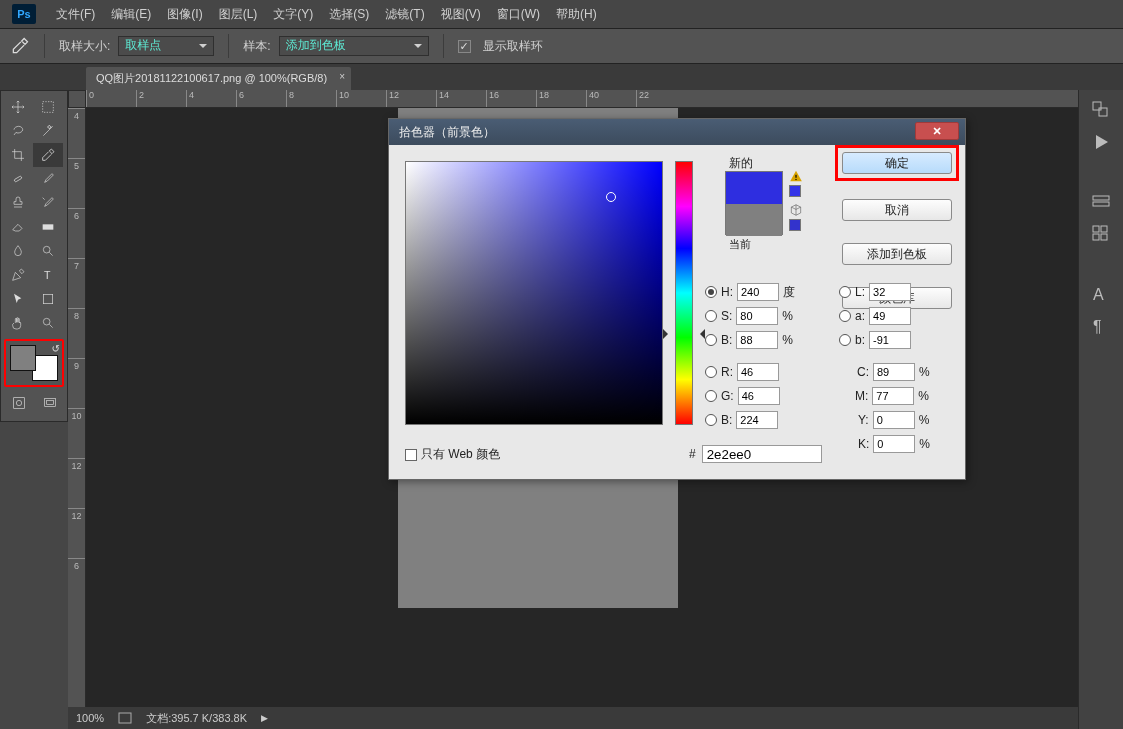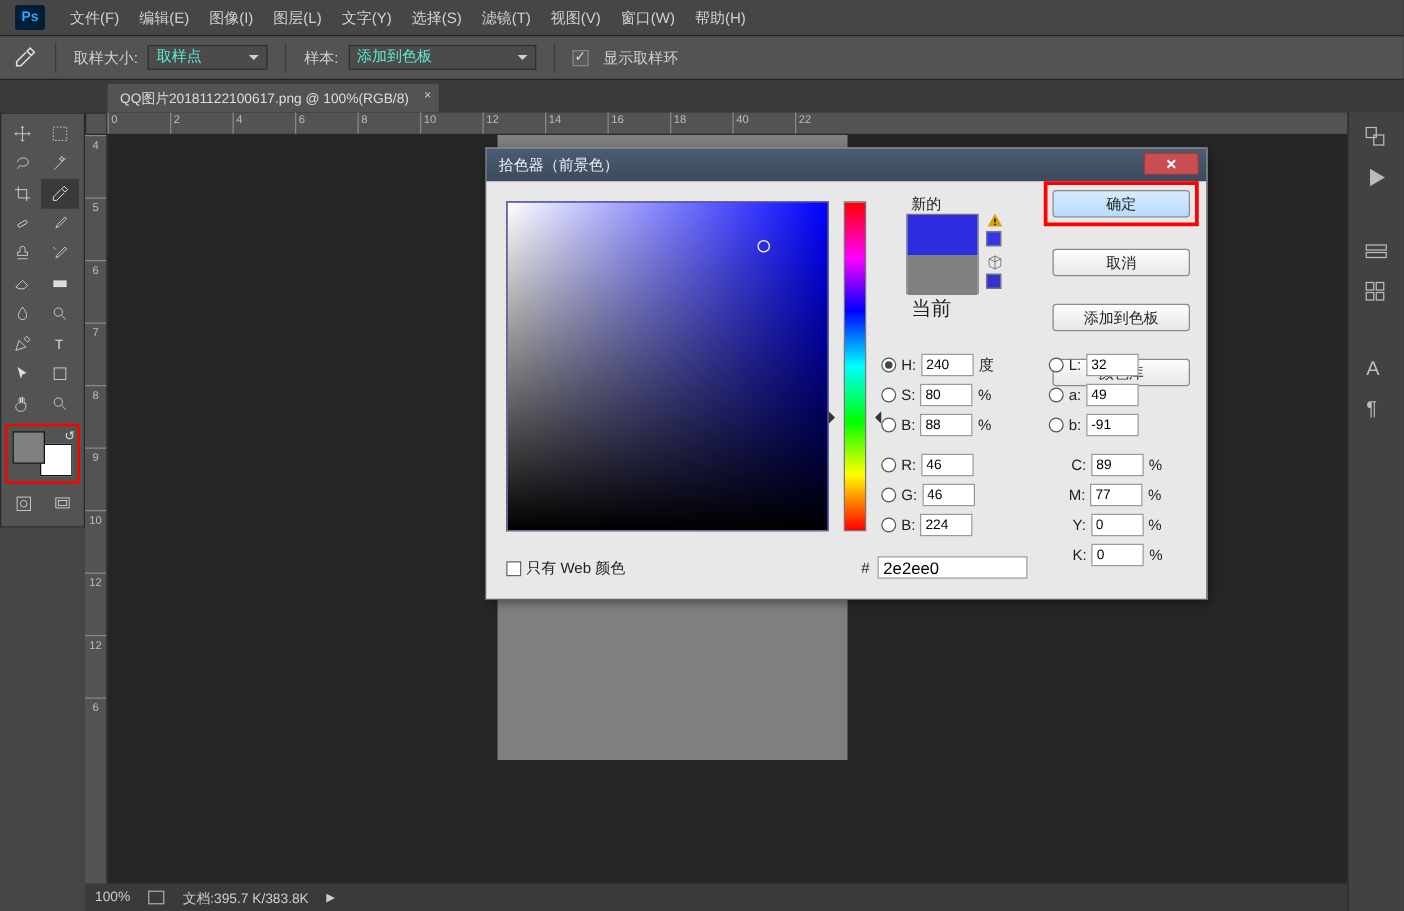--- a/index.html
+++ b/index.html
@@ -59,21 +59,21 @@
   .hue-strip { position:absolute; top:16px; left:286px; width:18px; height:264px;
      background:linear-gradient(to bottom,#f00 0%,#f0f 17%,#00f 33%,#0ff 50%,#0f0 67%,#ff0 83%,#f00 100%);
      border:1px solid #777;}
   .hue-arrows { position:absolute; left:280px; width:30px; top:16px; height:264px;}
   .hue-arrows .ptr { position:absolute; left:-6px; width:0;height:0;border:5px solid transparent;border-left-color:#333;}
   .hue-arrows .ptr2 { position:absolute; right:-6px; width:0;height:0;border:5px solid transparent;border-right-color:#333;}
   .preview-box { position:absolute; top:26px; left:336px; width:58px; height:64px; border:1px solid #777;}
   .preview-new { height:32px; background:#2e2ee0;}
   .preview-old { height:32px; background:#808080;}
   .preview-label { position:absolute; top:10px; left:340px; font-size:12px;}
-  .preview-label2 { position:absolute; top:92px; left:340px; font-size:16px;}
+  .preview-label2 { position:absolute; top:92px; left:340px; font-size:11px;}
   .btn { width:110px; height:22px; background:linear-gradient(#fdfdfd,#e7e7e7); border:1px solid #8a8a8a; border-radius:3px; display:flex; align-items:center; justify-content:center; font-size:12px;}
   .btn.primary { background:linear-gradient(#d7ebff,#b7dbfb);}
   .ok-btn-wrap { position:absolute; top:0px; right:6px; border:3px solid #ff0000; padding:4px;}
   .btn-stack { position:absolute; top:40px; right:13px; display:flex; flex-direction:column; gap:8px;margin-top:14px;}
   .field-row { position:absolute; display:flex; align-items:center; gap:4px;}
   .field-row input[type=text]{ width:42px; height:18px; border:1px solid #999; background:#fff; font-size:11px; padding:0 3px;}
   .field-row .radio { width:12px;height:12px;border:1px solid #555;border-radius:50%;background:#fff;display:inline-block;position:relative;}
   .field-row .radio.sel::after{content:"";position:absolute;top:2px;left:2px;width:6px;height:6px;background:#444;border-radius:50%;}
   .hex-row { position:absolute; bottom:16px; left:300px; display:flex; align-items:center; gap:6px;}
   .hex-row input{ width:120px; height:18px; border:1px solid #999; background:#fff; padding:0 4px;}

